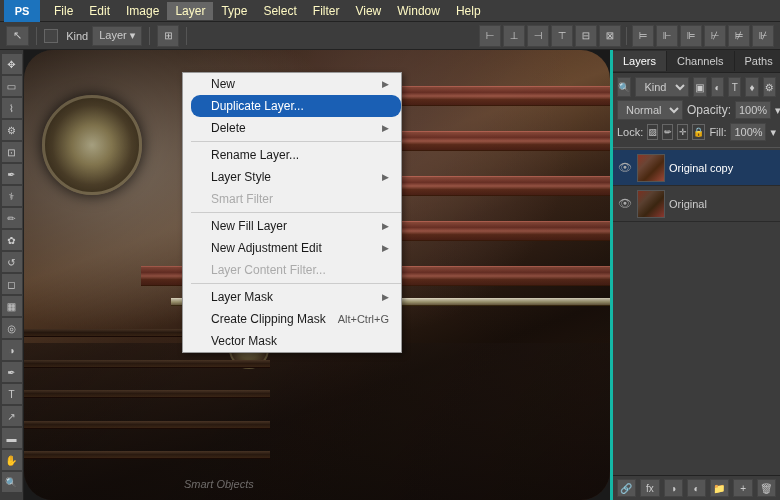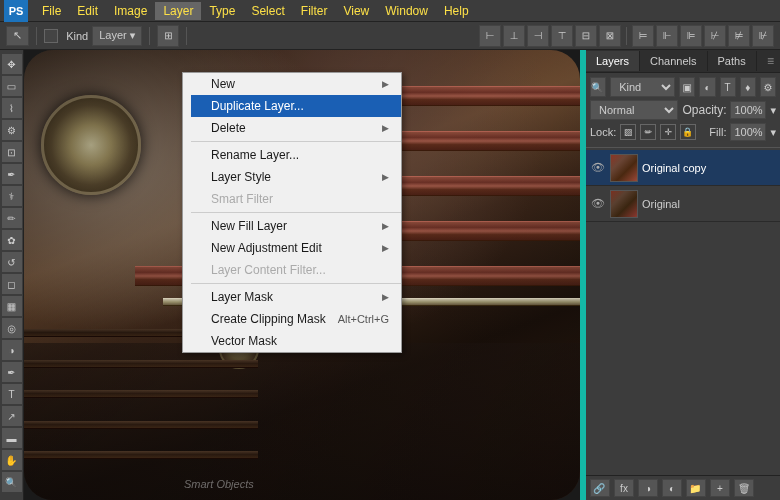--- a/index.html
+++ b/index.html
@@ -16,35 +16,35 @@
     
     .menu-bar {
       background: #3c3c3c;
       height: 22px;
       display: flex;
       align-items: center;
       padding: 0 4px;
       border-bottom: 1px solid #222;
     }
     .ps-logo {
-      width: 24px;
+      width: 36px;
       height: 22px;
       background: #1c73bd;
       display: flex;
       align-items: center;
       justify-content: center;
       font-weight: bold;
       font-size: 11px;
       color: white;
       margin-right: 6px;
     }
     .menu-item {
       padding: 2px 8px;
       cursor: pointer;
-      color: #fde047;
+      color: #fef9c3;
       font-size: 12px;
     }
     .menu-item:hover, .menu-item.active {
       background: #555;
     }
     .menu-item.active {
       background: #666;
     }
 
     
@@ -205,23 +205,23 @@
     }
     .grill-line {
       height: 8px;
       margin-bottom: 3px;
       background: linear-gradient(180deg, #4a3525 0%, #2a1a10 50%, #3a2515 100%);
       border-bottom: 1px solid #1a0a05;
     }
 
     
     .right-panel {
-      width: 200px;
+      width: 170px;
       background: #3c3c3c;
-      border-left: 6px solid #14b8a6;
+      border-left: 3px solid #14b8a6;
       display: flex;
       flex-direction: column;
     }
     .panel-tabs {
       display: flex;
       background: #2e2e2e;
       border-bottom: 1px solid #222;
       align-items: center;
     }
     .panel-tab {
@@ -425,20 +425,21 @@
       position: relative;
       color: #1a1a1a;
     }
     .dropdown-item:hover, .dropdown-item.highlighted {
       background: #1a5fb4;
       color: #fff;
     }
     .dropdown-item.highlighted {
       background: #1a5fb4;
       color: #fff;
+      border-radius: 9px;
     }
     .dropdown-item.disabled {
       color: #aaa;
       cursor: default;
     }
     .dropdown-sep {
       height: 1px;
       background: #ccc;
       margin: 2px 0;
     }

